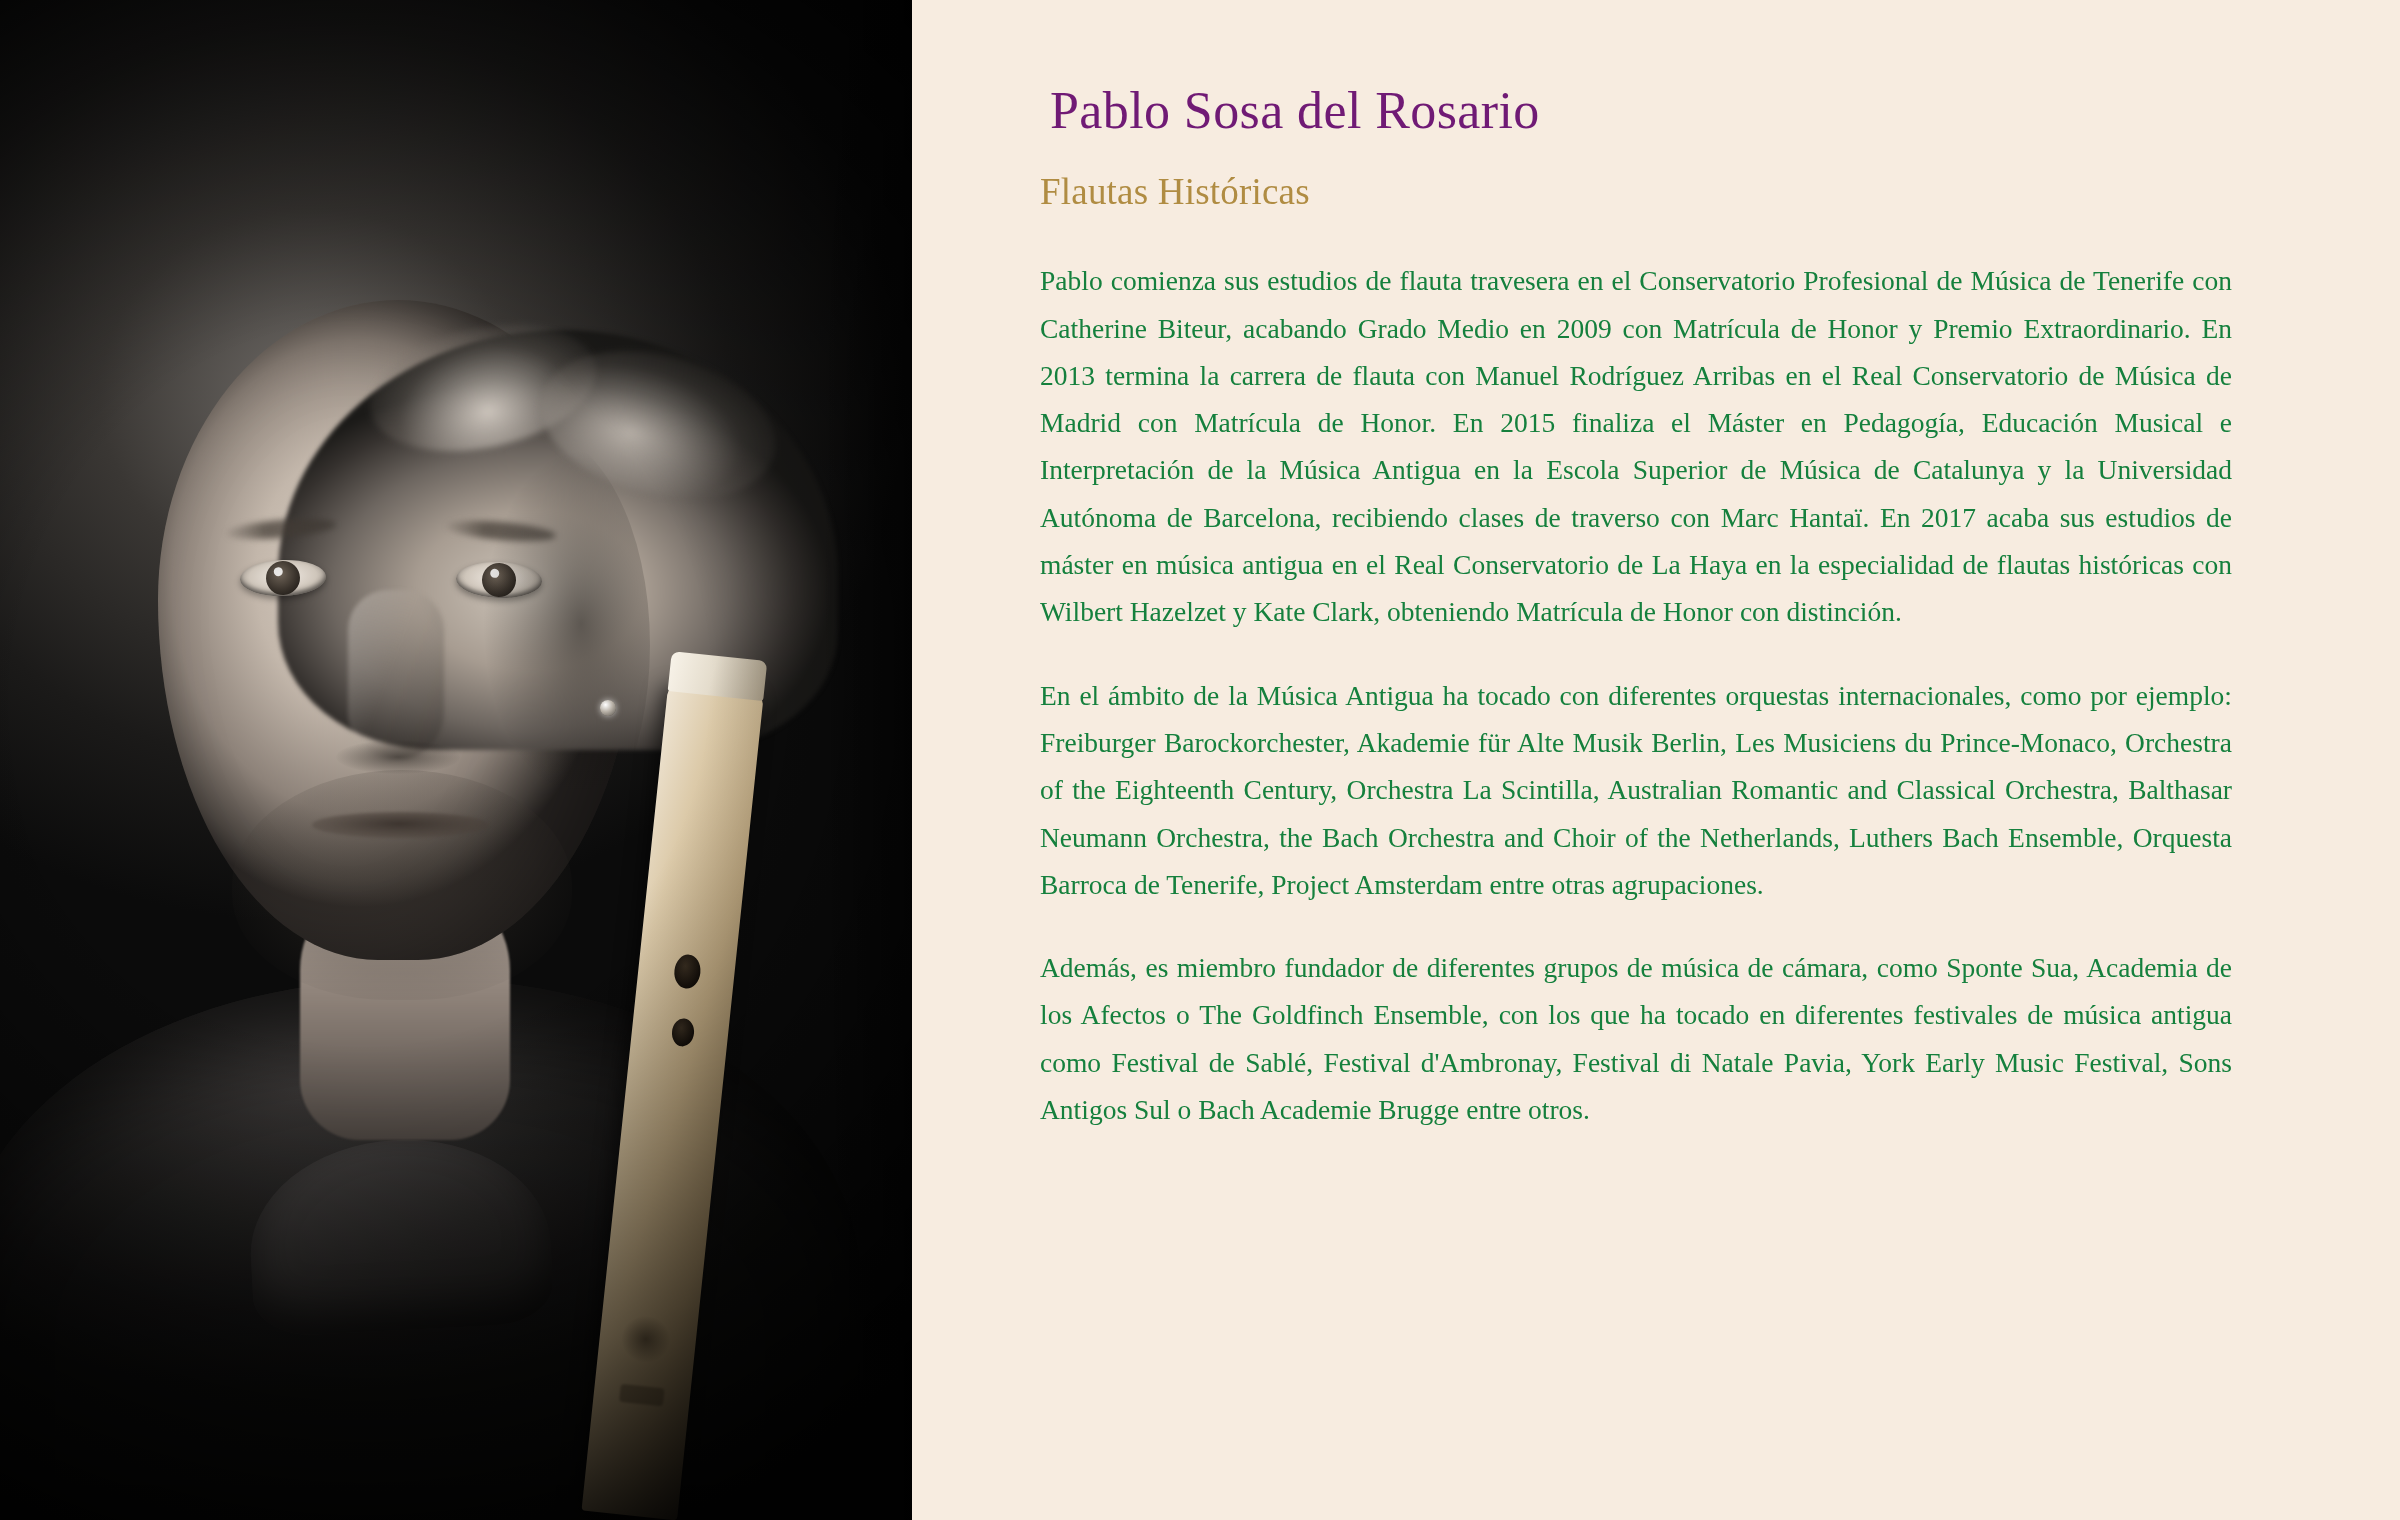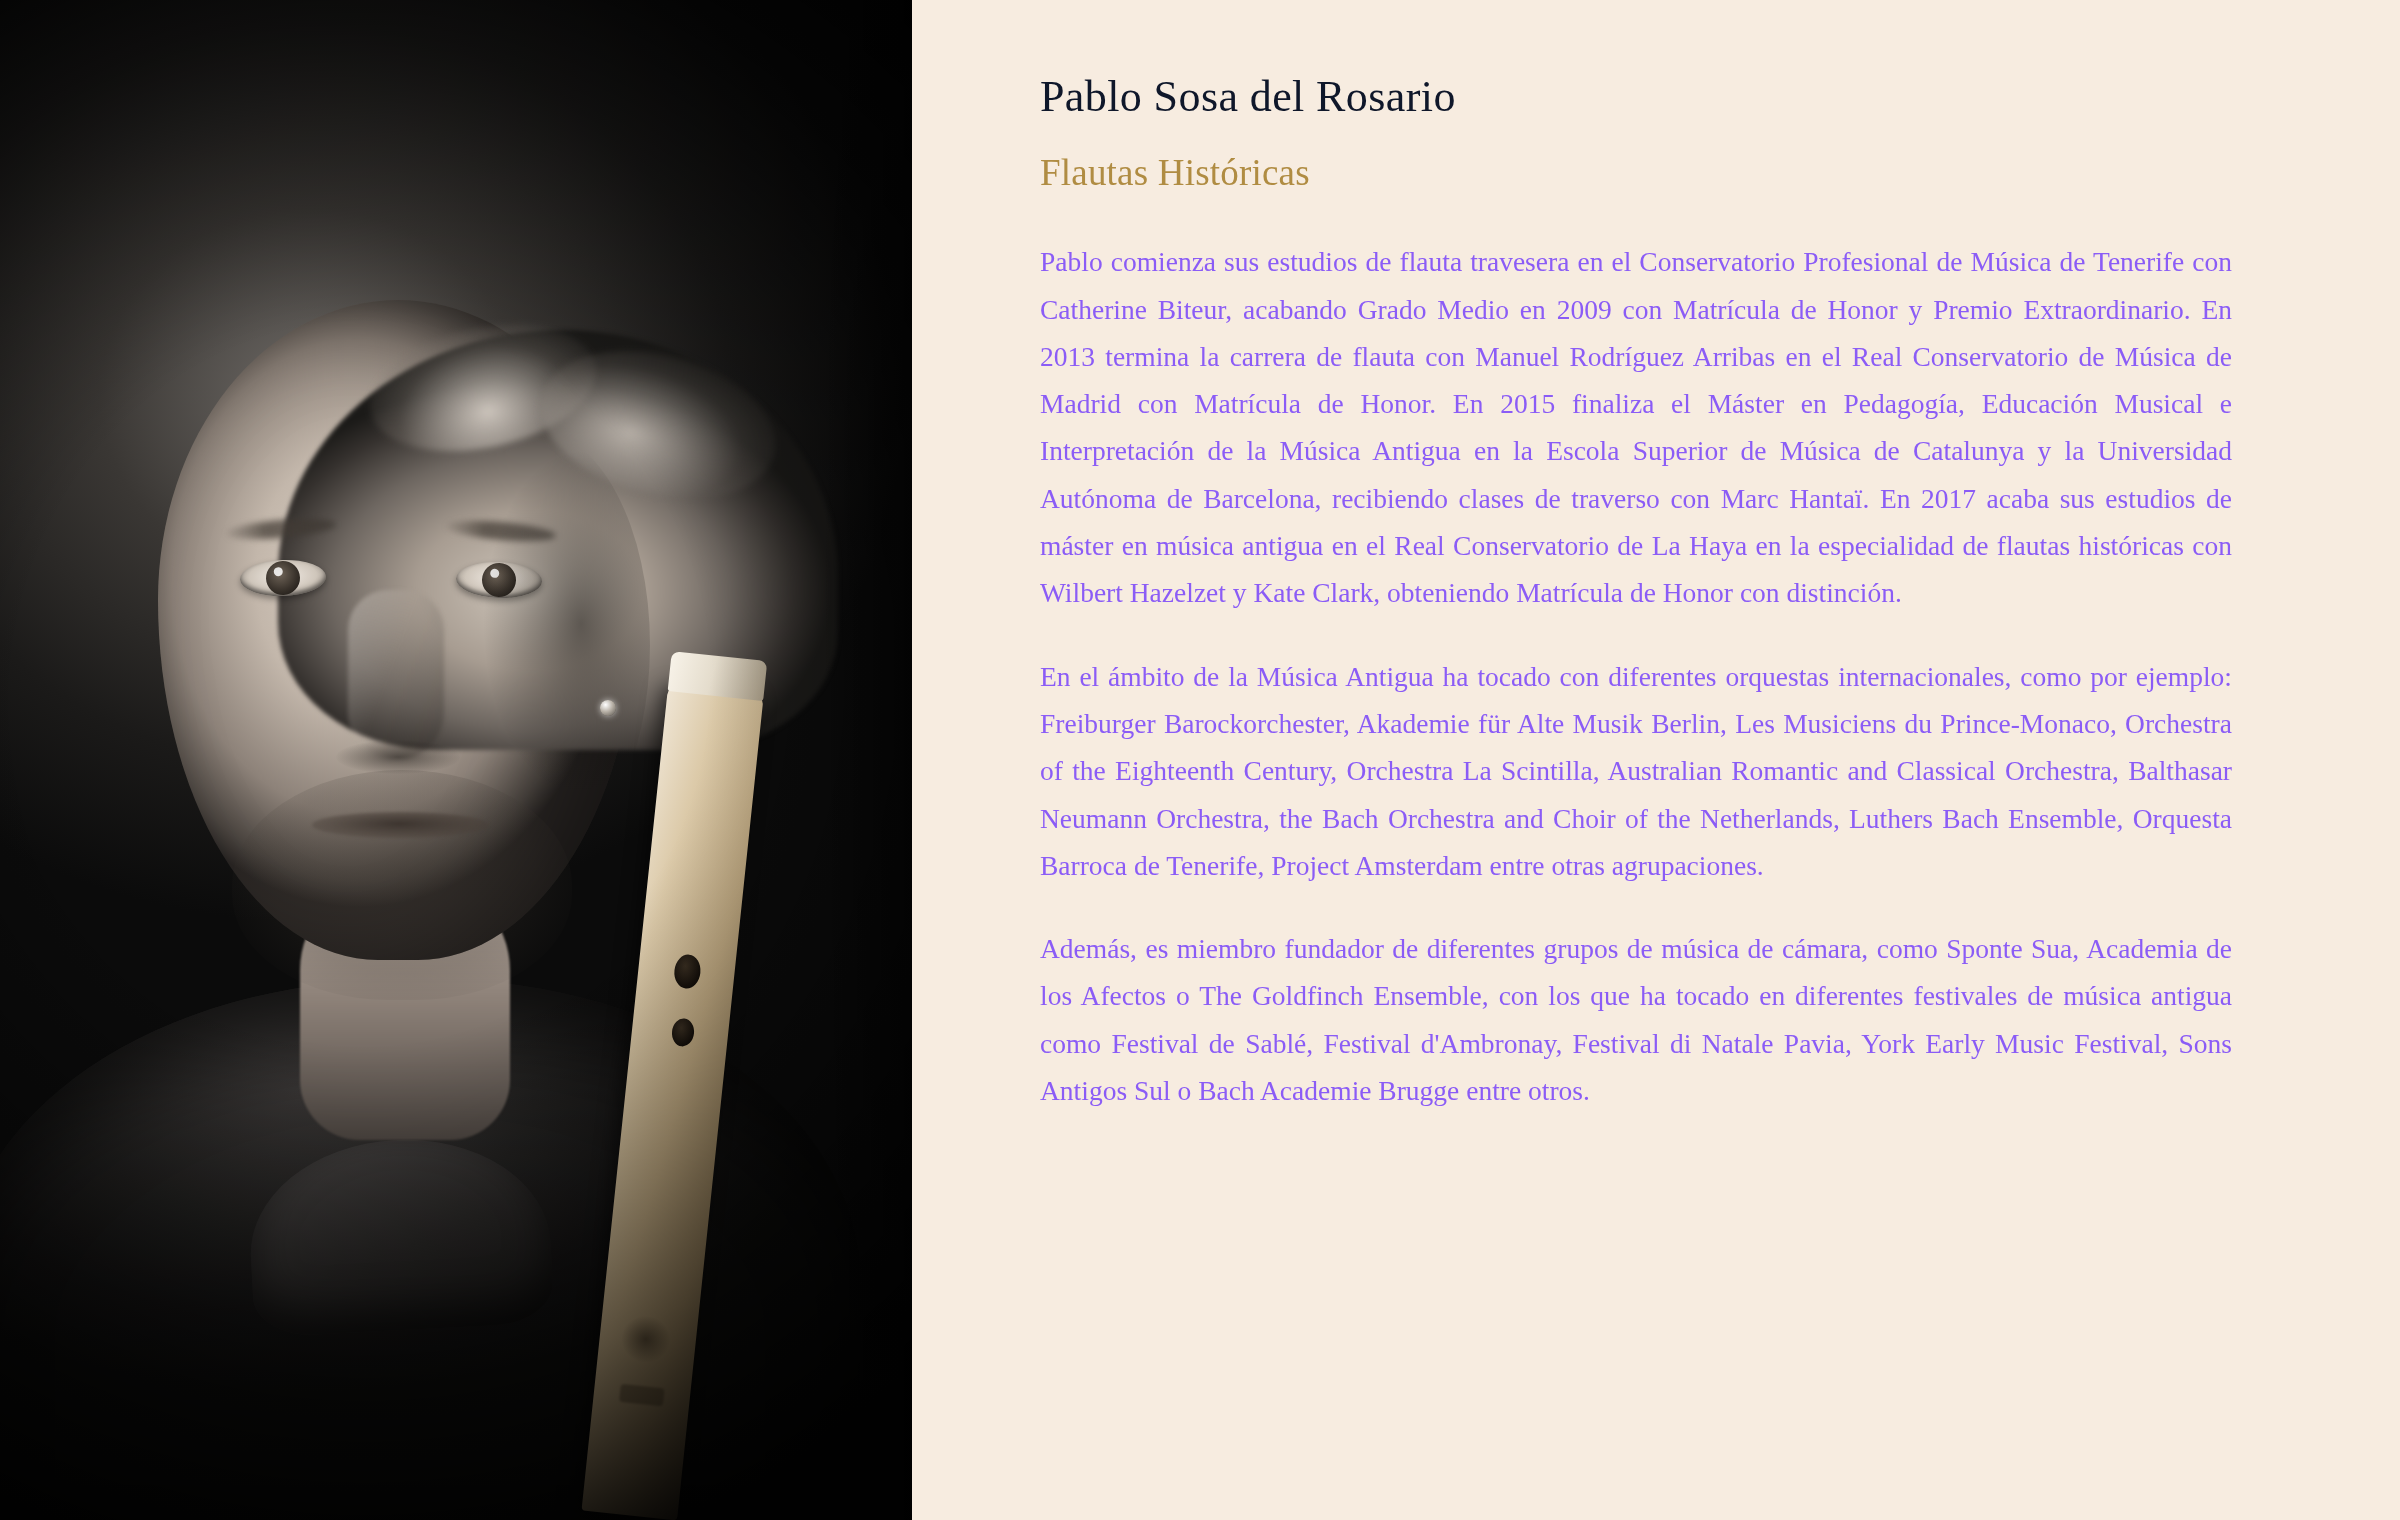--- a/index.html
+++ b/index.html
@@ -264,46 +264,46 @@
 
   
   .text-pane {
     flex: 1 1 auto;
     padding: 72px 152px 0 128px;
     box-sizing: border-box;
     background: #f7ece0;
   }
 
   .bio-name {
-    margin: 0;
+    margin: 10px;
     font-family: "Liberation Serif", serif;
-    font-size: 44px;
+    font-size: 52px;
     line-height: 1.12;
     font-weight: 400;
-    color: #0f172a;
+    color: #701a75;
     letter-spacing: 0.4px;
   }
   .bio-role {
     margin: 30px 0 0 0;
     font-family: "Liberation Serif", serif;
     font-size: 37px;
     font-weight: 400;
     color: #b08c42;
     letter-spacing: 0.2px;
   }
 
   .bio-body {
     margin-top: 44px;
   }
   .bio-para {
     margin: 0 16px 36px 0;
     font-family: "Liberation Serif", serif;
     font-size: 27.5px;
     line-height: 1.72;
-    color: #8b5cf6;
+    color: #15803d;
     text-align: justify;
     text-justify: inter-word;
     hyphens: none;
   }
   .bio-para:last-child { margin-bottom: 0; }
 </style>
 </head>
 <body>
 
 <div class="page">

